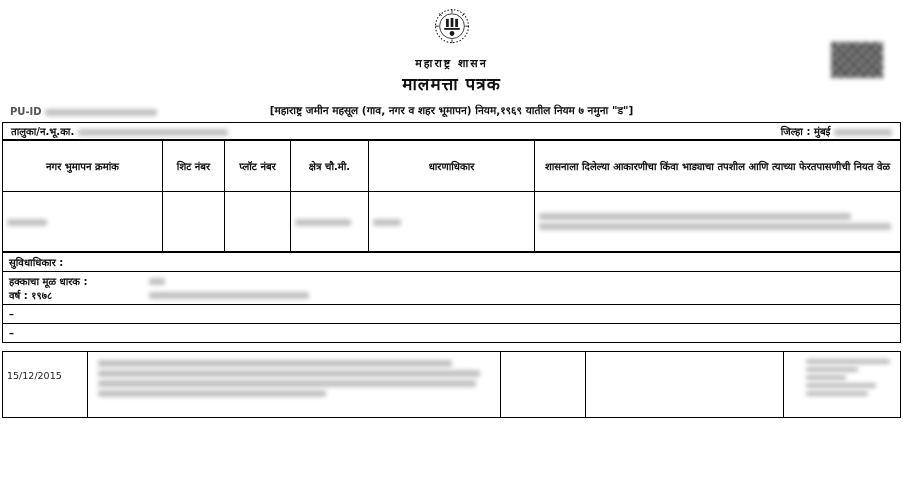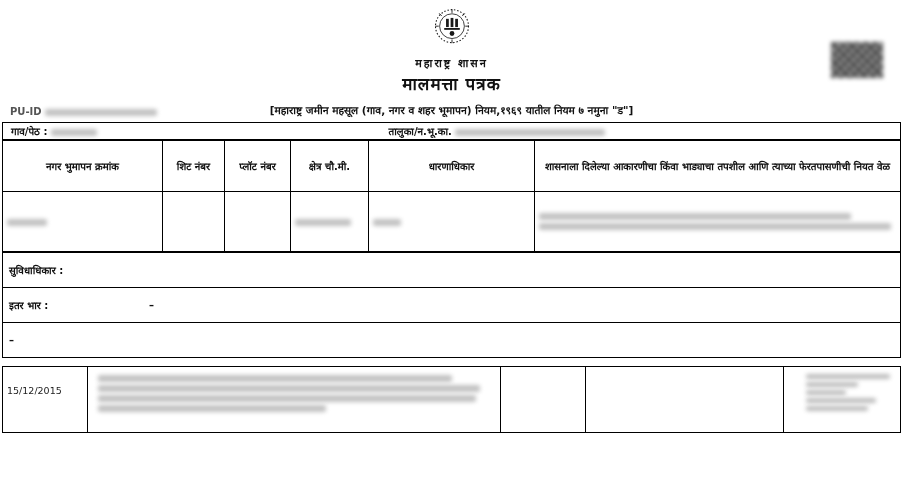--- a/index.html
+++ b/index.html
@@ -30,21 +30,21 @@
   
   table { border-collapse: collapse; table-layout: fixed; width: 899px; }
   th, td { border: 1px solid #000; font-size: 10px; font-weight: bold; padding: 18px 4px; }
   th { text-align: center; vertical-align: middle; }
   .ptable th { height: 26px; }
   .ptable td { height: 30px; vertical-align: middle; }
   .pre { white-space: pre-line; line-height: 1.25; }
 
   
   .details { border: 1px solid #000; margin-top: 0px; font-size: 10px; font-weight: bold; }
-  .d-row { border-bottom: 1px solid #000; padding: 10px 6px; min-height: 15px; }
+  .d-row { border-bottom: 1px solid #000; padding: 2px 6px; min-height: 15px; }
   .d-row:last-child { border-bottom: none; }
   .d-line { display: flex; align-items: center; min-height: 14px; }
   .d-label { width: 140px; flex: none; }
   .d-val { flex: 1; }
 
   .ttable { margin-top: 8px; }
   .ttable th { height: 28px; line-height: 1.3; }
   .ttable td { vertical-align: top; }
   .date-cell { font-weight: normal; font-size: 9.5px; color: #222; }
   .tx-cell { padding: 5px 10px; }
@@ -76,27 +76,27 @@
     <div class="title">मालमत्ता पत्रक</div>
     <div class="subtitle">[महाराष्ट्र जमीन महसूल (गाव, नगर व शहर भूमापन) नियम,१९६९ यातील नियम ७ नमुना "ड"]</div>
     <div class="puid">
       <span>PU-ID</span>
       <span class="redact" style="width:112px"></span>
     </div>
     <div class="qr"></div>
   </div>
 
   <div class="locbar">
-    <div class="loc-left">
-      <span>गाव/पेठ :</span>
-      <span class="redact" style="width:46px"></span>
-    </div>
     <div class="loc-mid">
       <span>तालुका/न.भू.का.</span>
       <span class="redact" style="width:150px"></span>
+    </div>
+    <div class="loc-right">
+      <span>जिल्हा : मुंबई</span>
+      <span class="redact" style="width:58px"></span>
     </div>
   </div>
 
   <table class="ptable">
     <colgroup>
       <col style="width:160px">
         <col style="width:62px">
         <col style="width:66px">
       <col style="width:78px">
         <col style="width:166px">
@@ -124,21 +124,30 @@
     </tr>
   </tbody>
     </table>
 
   <div class="details">
     <div class="d-row">
       <span>सुविधाधिकार :</span>
     </div>
     <div class="d-row">
       <div class="d-line">
-        <span class="d-label">इतर भार :</span>
+        <span class="d-label">हक्काचा मूळ धारक :</span>
+        <span class="d-val"><span class="redact" style="width:16px"></span></span>
+      </div>
+      <div class="d-line">
+        <span class="d-label">वर्ष : १९७८</span>
+        <span class="d-val"><span class="redact" style="width:160px"></span></span>
+      </div>
+    </div>
+    <div class="d-row">
+      <div class="d-line">
         <span class="d-val">–</span>
       </div>
     </div>
     <div class="d-row">
       <div class="d-line">
         <span class="d-val">–</span>
       </div>
     </div>
   </div>
 

